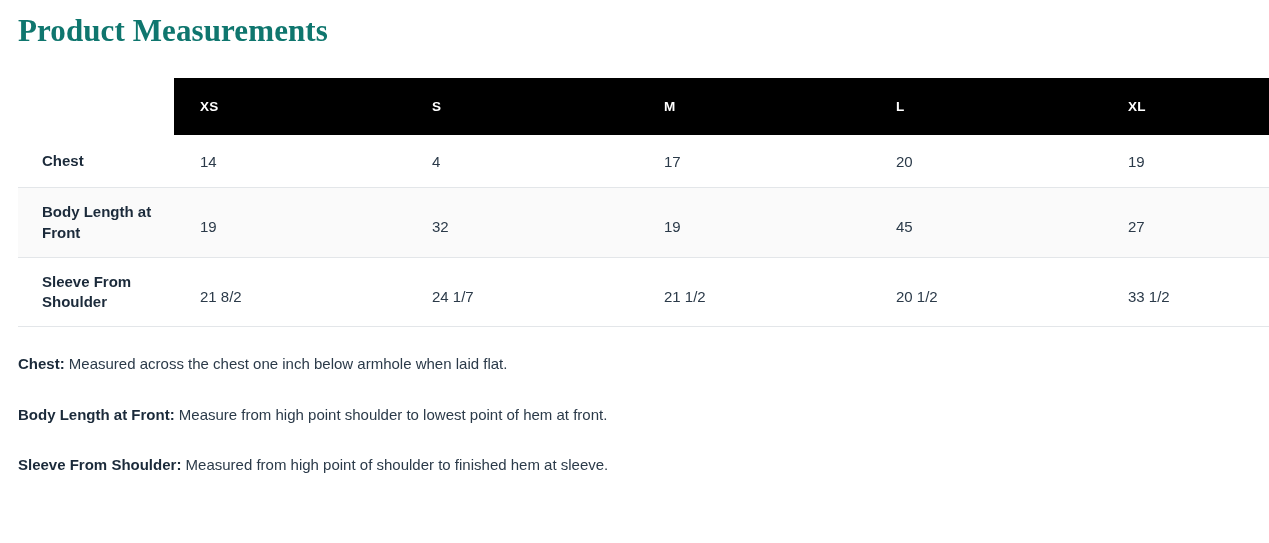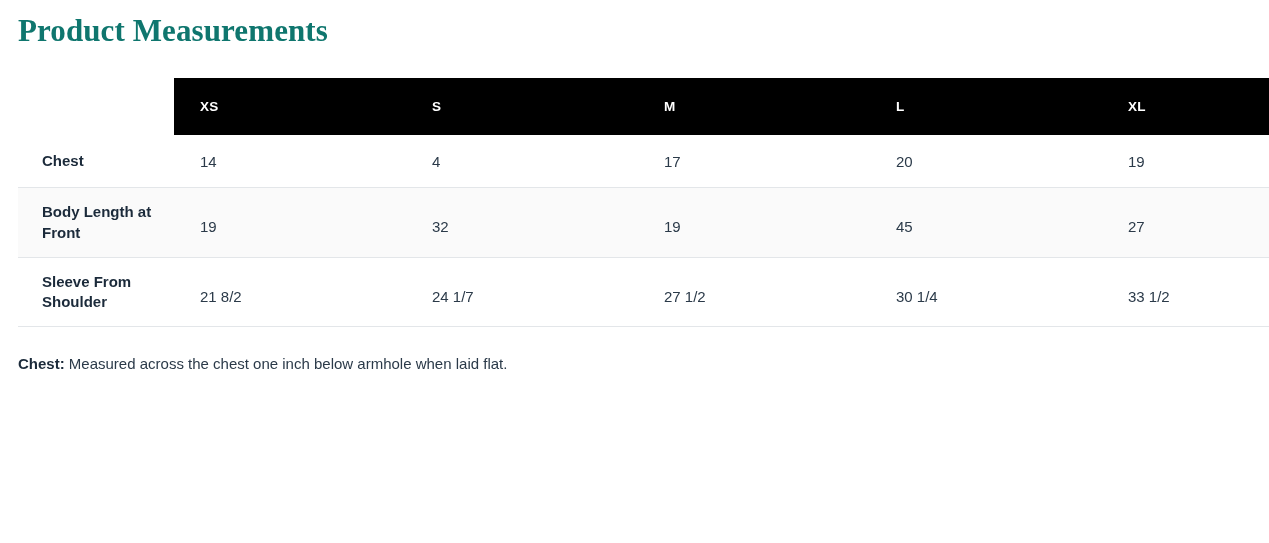--- a/index.html
+++ b/index.html
@@ -133,26 +133,32 @@
         <td>19</td>
         <td>32</td>
         <td>19</td>
         <td>45</td>
         <td>27</td>
       </tr>
       <tr>
         <th>Sleeve From Shoulder</th>
         <td>21 8/2</td>
         <td>24 1/7</td>
-        <td>27 1/2</td>
-        <td>30 1/4</td>
+        <td>21 1/2</td>
+        <td>20 1/2</td>
         <td>33 1/2</td>
       </tr>
     </tbody>
   </table>
 
   <div class="notes">
     <p class="note">
       <span class="note-term">Chest:</span><span> Measured across the chest one inch below armhole when laid flat.</span>
     </p>
+    <p class="note">
+      <span class="note-term">Body Length at Front:</span><span> Measure from high point shoulder to lowest point of hem at front.</span>
+    </p>
+    <p class="note">
+      <span class="note-term">Sleeve From Shoulder:</span><span> Measured from high point of shoulder to finished hem at sleeve.</span>
+    </p>
   </div>
 
 </div>
 
 </body></html>

